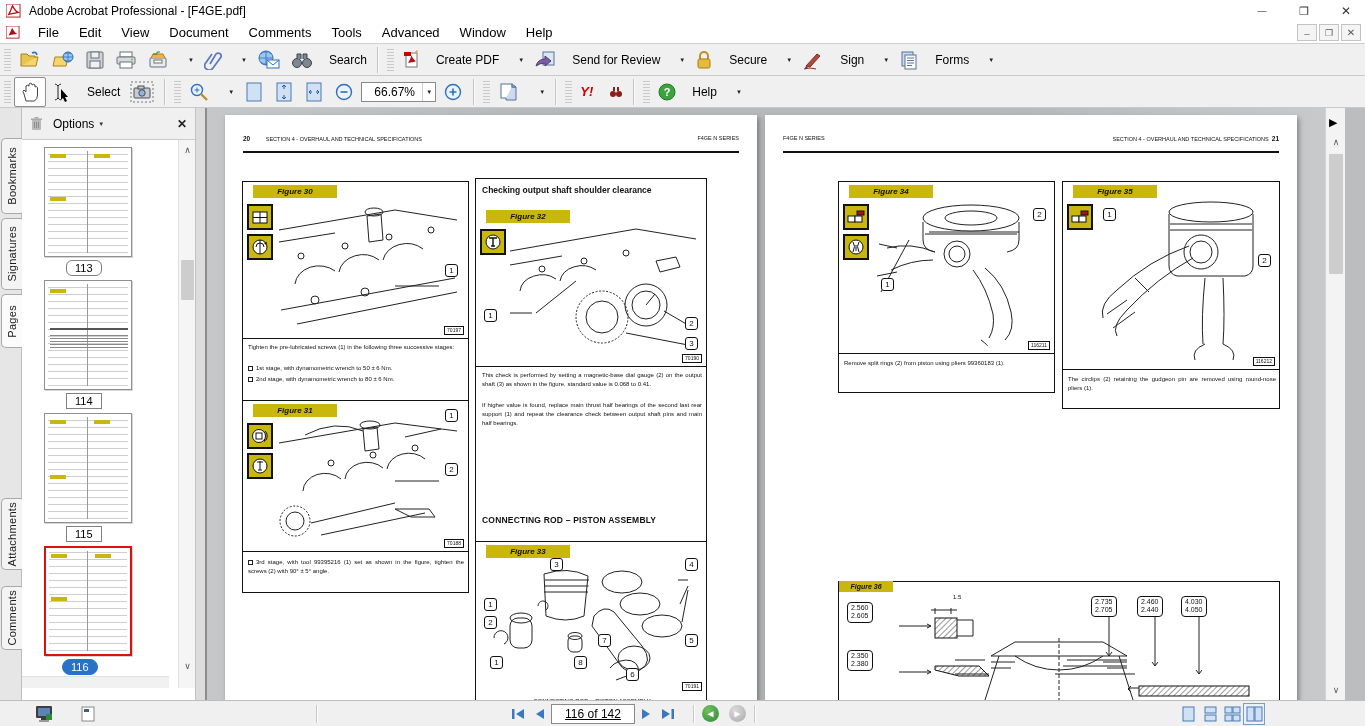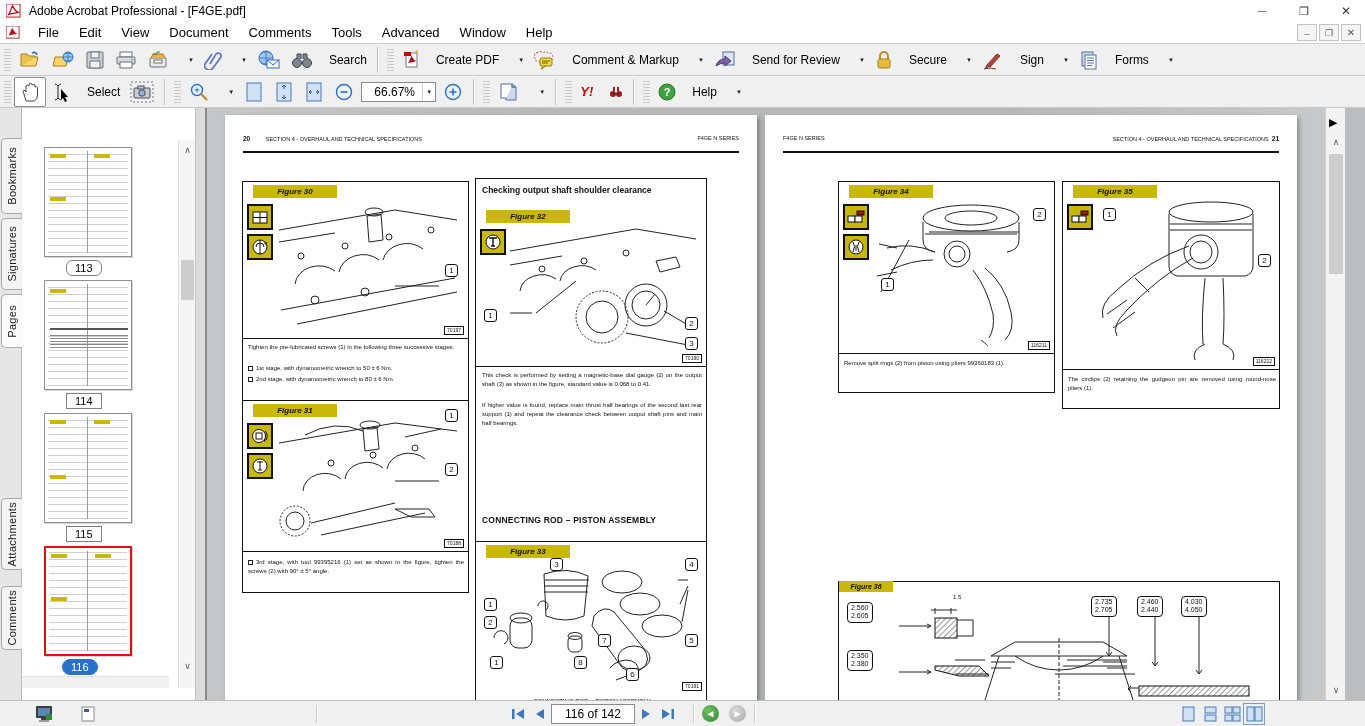--- a/index.html
+++ b/index.html
@@ -101,21 +101,21 @@
 
   
   .doc-vscroll{position:absolute;right:0;top:0;width:20px;height:592px;background:#f3f3f3;border-left:1px solid #d2d2d2;}
   .pane-arrow{position:absolute;left:3px;top:8px;font-size:11px;color:#000;}
   .pane-arrow::before{content:"▶";}
   .doc-vscroll .chev{width:20px;}
 
   
   .statusbar{height:26px;background:#f0f0f0;border-top:1px solid #bdbdbd;display:flex;align-items:center;position:relative;}
   .sb-sep{width:1px;height:18px;background:#c8c8c8;box-shadow:1px 0 0 #fff;}
-  .pageind-box{width:84px;height:20px;border:1px solid #8a8a8a;background:#fff;display:flex;align-items:center;}
+  .pageind-box{width:84px;height:20px;border:1px solid #8a8a8a;background:#fff;display:flex;align-items:center;text-decoration:underline;}
   .pageind-box input{width:100%;border:none;outline:none;text-align:center;font-size:12px;font-family:"Liberation Sans",sans-serif;}
   .nav-btn{width:22px;height:20px;display:flex;align-items:center;justify-content:center;}
   .circle-btn{width:17px;height:17px;border-radius:50%;display:flex;align-items:center;justify-content:center;color:#fff;font-size:10px;font-weight:bold;}
   .circle-btn.back{background:radial-gradient(circle at 35% 30%,#6fbf5e,#2f8c36);}
   .circle-btn.fwd{background:radial-gradient(circle at 35% 30%,#d9d9d9,#ababab);}
   .layout-btn{width:22px;height:22px;display:flex;align-items:center;justify-content:center;border:1px solid transparent;}
   .layout-btn.sel{border:1px solid #7f9db9;background:#e9f1fb;}
 </style>
 </head>
 <body>
@@ -220,29 +220,20 @@
     <svg class="icon" width="18" height="20" viewBox="0 0 18 20">
         <rect x="4" y="3" width="11" height="14" fill="#fff" stroke="#777"></rect>
         <path d="M6 13 C8 10 9 7 9.5 5 C10 7 12 10 14 11 C12 12 9 12.5 6 13 Z" fill="#b01116"></path>
         <rect x="2" y="2" width="7" height="4" fill="#c00"></rect>
         <path d="M13 2 l2 -2 1 1 -2 2 Z" fill="#e8a000"></path>
       </svg>
     <span class="tb-label">Create PDF</span>
   </div>
   <div class="tb-btn dd">
     <svg class="icon" width="22" height="20" viewBox="0 0 22 20">
-        <path d="M3 3 q3 -3 6 0 q3 -2 5 0 q3 -1 4 2 q2 1 0 3 q1 3 -3 3 q-2 2 -5 1 q-3 2 -6 -1 q-4 0 -3 -3 q-2 -2 0 -3 q-1 -2 2 -2 Z" fill="none" stroke="#d04a4a" stroke-dasharray="2 1.5"></path>
-        <rect x="6" y="8" width="12" height="8" rx="2" fill="#f5d93e" stroke="#8a7a10"></rect>
-        <path d="M8 11 h8 M8 13 h6" stroke="#6a5e0c"></path>
-        <path d="M9 16 l-2 3 5 -3" fill="#f5d93e" stroke="#8a7a10"></path>
-      </svg>
-    <span class="tb-label">Comment &amp; Markup</span>
-  </div>
-  <div class="tb-btn dd">
-    <svg class="icon" width="22" height="20" viewBox="0 0 22 20">
         <rect x="9" y="2" width="11" height="13" fill="#dce7f5" stroke="#57729a"></rect>
         <path d="M2 16 q2 -7 9 -7 v-3 l6 5 -6 5 v-3 q-5 0 -9 3 Z" fill="#7b5ea7" stroke="#4d3a6e"></path>
       </svg>
     <span class="tb-label">Send for Review</span>
   </div>
   <div class="tb-btn dd">
     <svg class="icon" width="18" height="20" viewBox="0 0 18 20">
         <path d="M5 9 V6 a4 4 0 0 1 8 0 v3" fill="none" stroke="#b8912a" stroke-width="2"></path>
         <rect x="3" y="9" width="12" height="9" rx="1.5" fill="#e9b93c" stroke="#a07d1d"></rect>
       </svg>
@@ -374,20 +365,30 @@
       </div>
     <div class="vtab" style="top:390px;height:72px;">
         <span>Attachments</span>
       </div>
     <div class="vtab" style="top:478px;height:64px;">
         <span>Comments</span>
       </div>
   </div>
 
   <div class="sidepanel">
+    <div class="panel-header">
+      <svg width="13" height="15" viewBox="0 0 13 15">
+          <rect x="2" y="4" width="9" height="10" rx="1" fill="#b9b9b9"></rect>
+          <rect x="1" y="2.5" width="11" height="1.6" fill="#a9a9a9"></rect>
+          <rect x="4.5" y="1" width="4" height="1.6" fill="#a9a9a9"></rect>
+          <path d="M4.5 6 v6 M6.5 6 v6 M8.5 6 v6" stroke="#8f8f8f"></path>
+        </svg>
+      <span class="options-label">Options</span>
+      <span class="panel-close"></span>
+    </div>
 
     <div class="thumbs">
       <div class="thumb" style="top:7px;">
         <div class="mini">
             <span class="y1" style="left:2px;top:3px;width:16px;"></span>
             <span class="y2" style="left:46px;top:3px;width:16px;"></span>
             <span class="y3" style="left:2px;top:46px;width:16px;"></span>
           </div>
       </div>
       <div class="thumb-label" style="top:120px;left:44px;border-radius:6px;">113</div>

